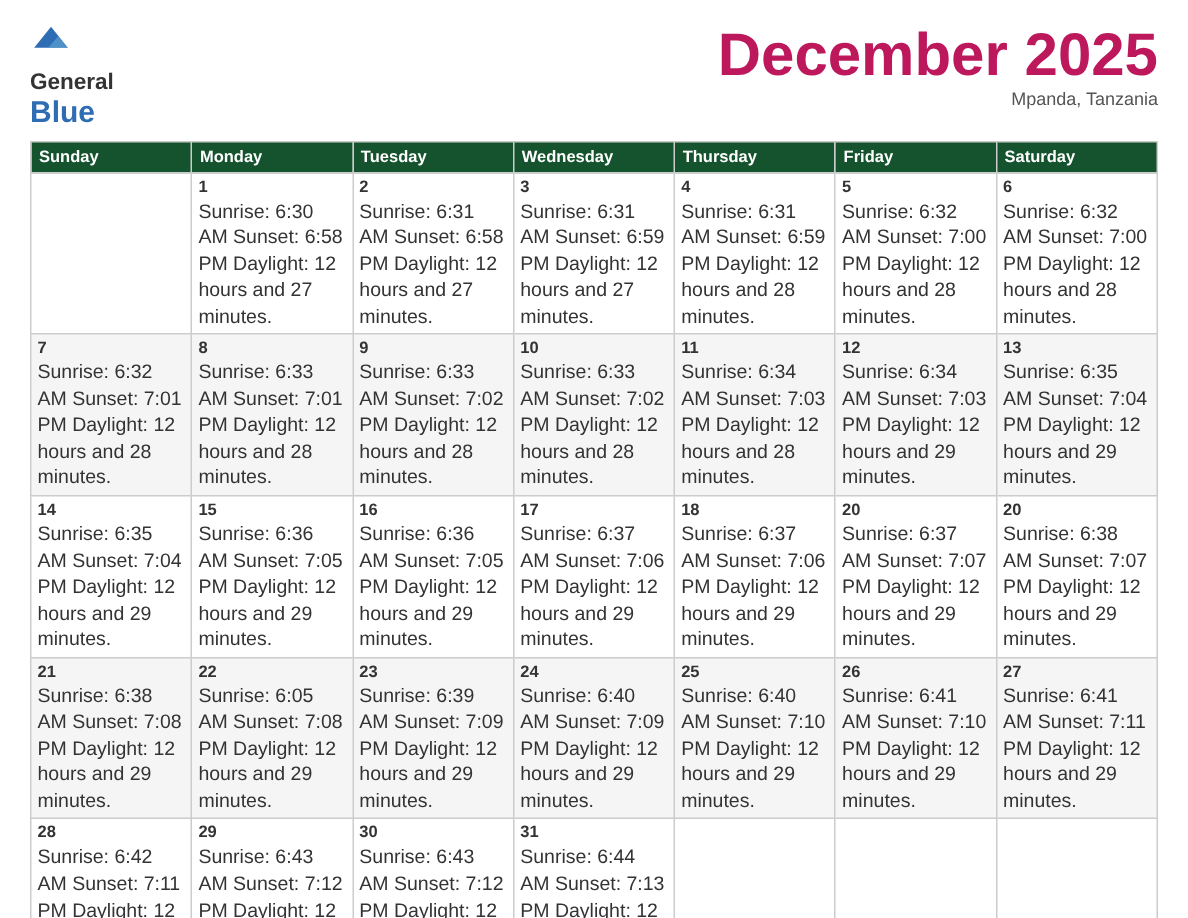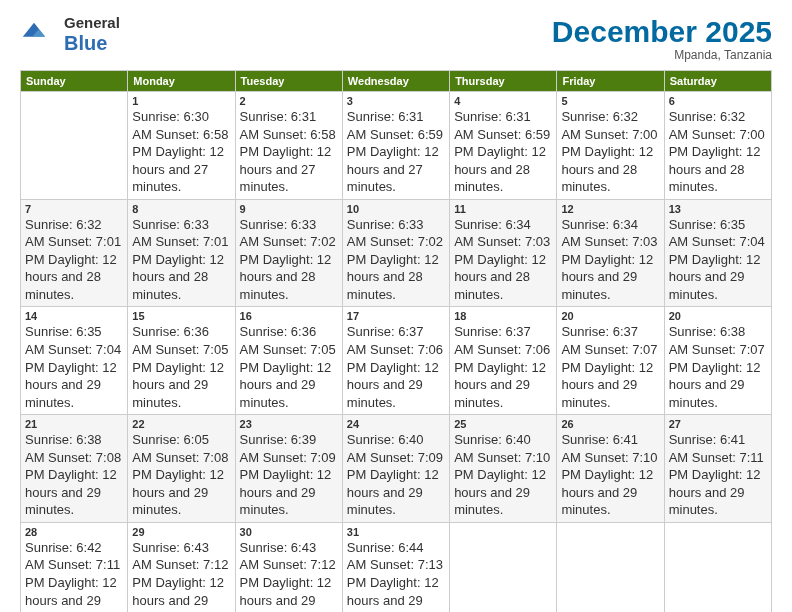--- a/index.html
+++ b/index.html
@@ -18,22 +18,23 @@
       flex-direction: column;
     }
     .header {
       display: flex;
       align-items: flex-start;
       justify-content: space-between;
       margin-bottom: 8px;
     }
     .logo {
       display: flex;
-      align-items: center;
-      gap: 16px;
+      align-items: flex-start;
+      gap: 4px;
+      flex-direction: column;
     }
     .logo-text {
       display: flex;
       flex-direction: column;
       line-height: 1.1;
     }
     .logo-general {
       font-size: 15px;
       font-weight: bold;
       color: #333;
@@ -44,37 +45,37 @@
       color: #2e6db4;
     }
     .logo-icon {
       width: 28px;
       height: 28px;
     }
     .title-block {
       text-align: right;
     }
     .month-title {
-      font-size: 30px;
-      font-weight: bold;
-      color: #0369a1;
+      font-size: 40px;
+      font-weight: bold;
+      color: #be185d;
       line-height: 1.1;
     }
     .subtitle {
       font-size: 12px;
       color: #555;
     }
     .calendar {
       flex: 1;
       border-collapse: collapse;
       width: 100%;
       table-layout: fixed;
     }
     .calendar th {
-      background-color: #4d7c0f;
+      background-color: #14532d;
       color: #fff;
       font-size: 11px;
       font-weight: bold;
       padding: 4px 5px;
       text-align: left;
       border: 1px solid #ccc;
       margin-top: 40px;
     }
     .calendar td {
       border: 1px solid #ccc;

